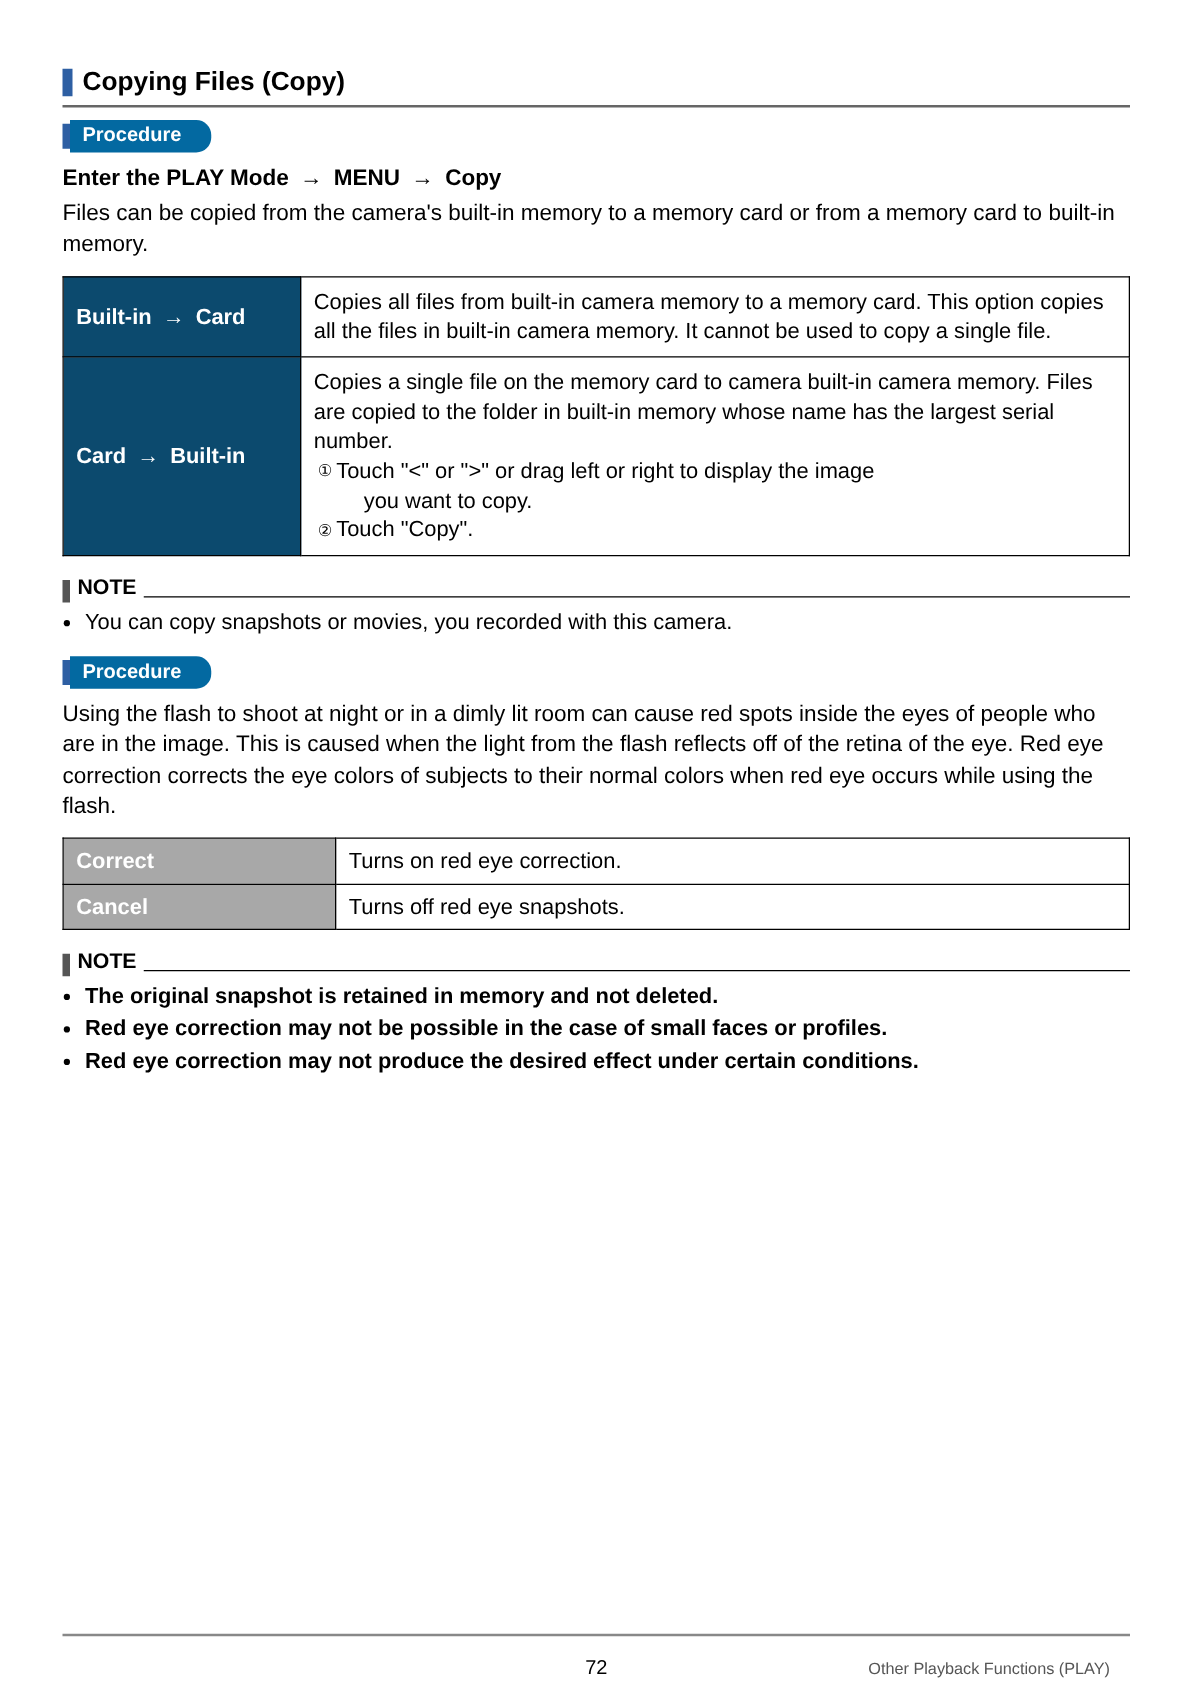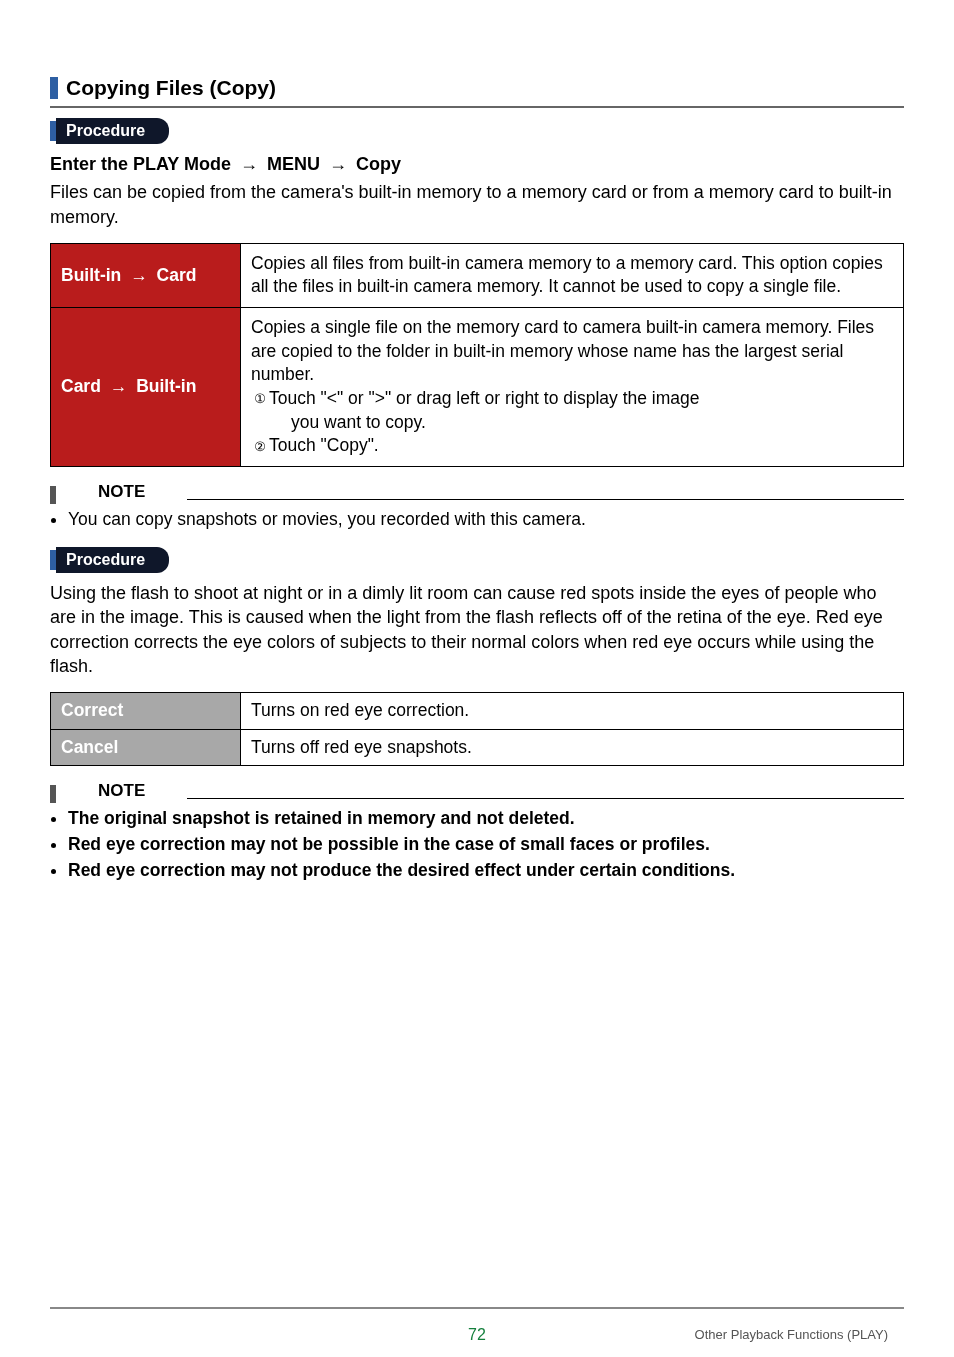--- a/index.html
+++ b/index.html
@@ -7,21 +7,21 @@
     margin: 0; padding: 0;
     font-family: Arial, Helvetica, sans-serif;
     background: #fff;
     color: #000;
     font-size: 18px;
     line-height: 1.35;
   }
   .page {
     width: 954px;
     min-height: 1357px;
-    padding: 74px 50px 20px 50px;
+    padding: 52px 50px 20px 50px;
     position: relative;
   }
 
   
   .section-heading {
     display: flex;
     align-items: center;
     border-bottom: 2px solid #666;
     margin: 0 0 8px 0;
     padding-bottom: 4px;
@@ -43,21 +43,21 @@
     display: flex;
     align-items: center;
   }
   .procedure-line .tick {
     width: 6px;
     height: 20px;
     background: #2e5fa3;
     margin-right: 0;
   }
   .procedure-pill {
-    background: #0f172a;
+    background: #0369a1;
     color: #fff;
     font-weight: bold;
     padding: 2px 24px 2px 10px;
     border-top-right-radius: 12px;
     border-bottom-right-radius: 12px;
     font-size: 16px;
   }
 
   .subhead {
     font-weight: bold;
@@ -78,38 +78,37 @@
     border-collapse: collapse;
     margin-bottom: 14px;
   }
   table.main td, table.main th {
     border: 1px solid #000;
     padding: 8px 10px;
     vertical-align: middle;
     font-size: 17.5px;
   }
   table.main th {
-    background: #b91c1c;
+    background: #0c4a6e;
     color: #fff;
     font-weight: bold;
     text-align: left;
     width: 190px;
     white-space: nowrap;
   }
   table.main .indent {
     display: block;
     padding-left: 40px;
   }
 
   
   .note-heading {
     display: flex;
     align-items: flex-end;
     margin: 10px 0 4px 0;
-    gap: 36px;
   }
   .note-heading .nbar {
     width: 6px;
     height: 18px;
     background: #555;
     margin-right: 6px;
     flex: 0 0 auto;
   }
   .note-heading .nlabel {
     font-weight: bold;
@@ -150,21 +149,21 @@
   table.small td, table.small th {
     border: 1px solid #000;
     padding: 6px 10px;
     font-size: 17.5px;
     text-align: left;
   }
   table.small th {
     background: #a8a8a8;
     color: #fff;
     font-weight: bold;
-    width: 190px;
+    width: 218px;
     margin-top: 16px;
   }
 
   
   .footer-rule {
     position: absolute;
     left: 50px; right: 50px;
     bottom: 48px;
     border-top: 2px solid #888;
   }
@@ -176,21 +175,21 @@
     justify-content: center;
     align-items: center;
     font-size: 13px;
     color: #555;
   }
   .footer .pn {
     position: absolute;
     left: 50%;
     transform: translateX(-50%);
     font-size: 16px;
-    color: #15803d;
+    color: #000000;
   }
   .footer .ftxt {
     position: absolute;
     right: 16px;
     font-size: 13px;
   }
 
   .mb20 { margin-bottom: 20px; font-weight: bold; }
   .mt18 { margin-top: 18px; }
 </style>

